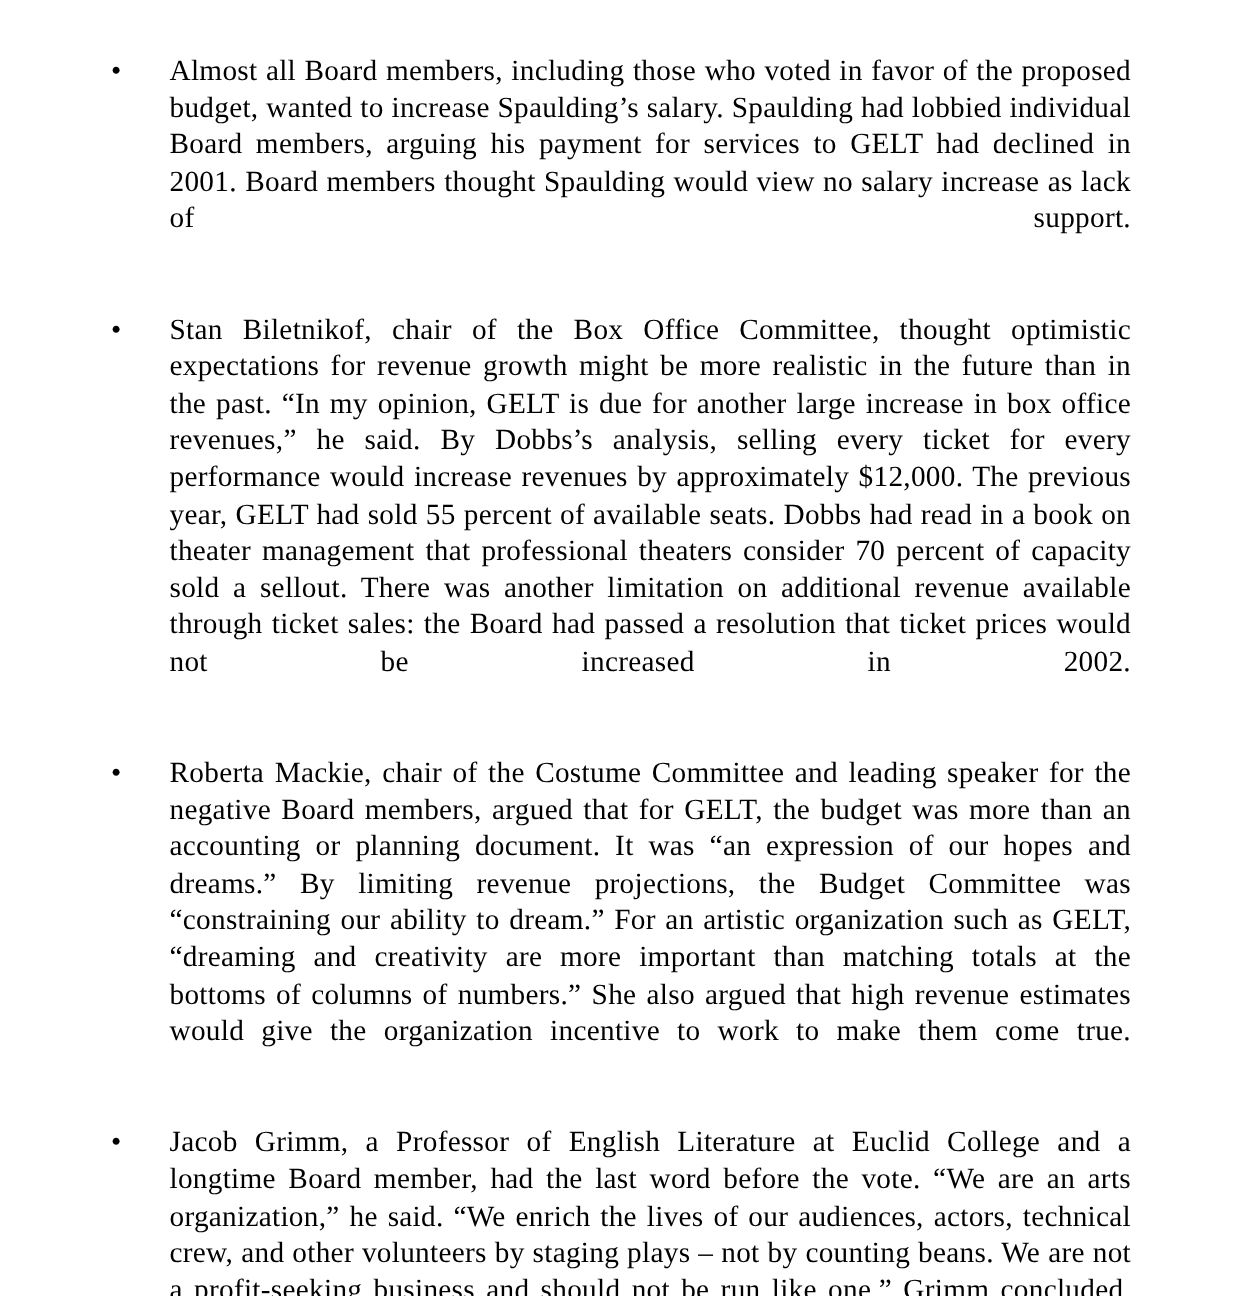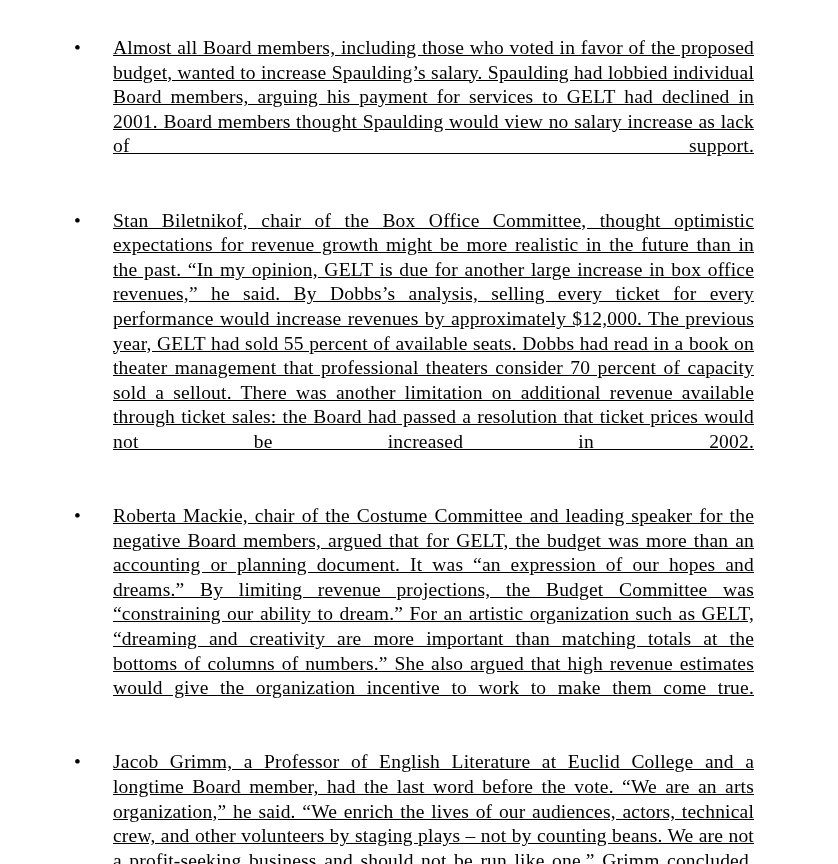--- a/index.html
+++ b/index.html
@@ -45,21 +45,20 @@
   }
   .bullet-text {
     font-size: 19.5px;
     line-height: 24.6px;
     text-align: justify;
     text-justify: inter-word;
     hyphens: none;
     -webkit-hyphens: none;
     letter-spacing: 0.01em;
     word-spacing: 0.005em;
-    text-decoration: underline;
   }
   
   .bullet-text::after {
     content: "";
     display: inline-block;
     width: 100%;
   }
 </style>
 </head>
 <body>

